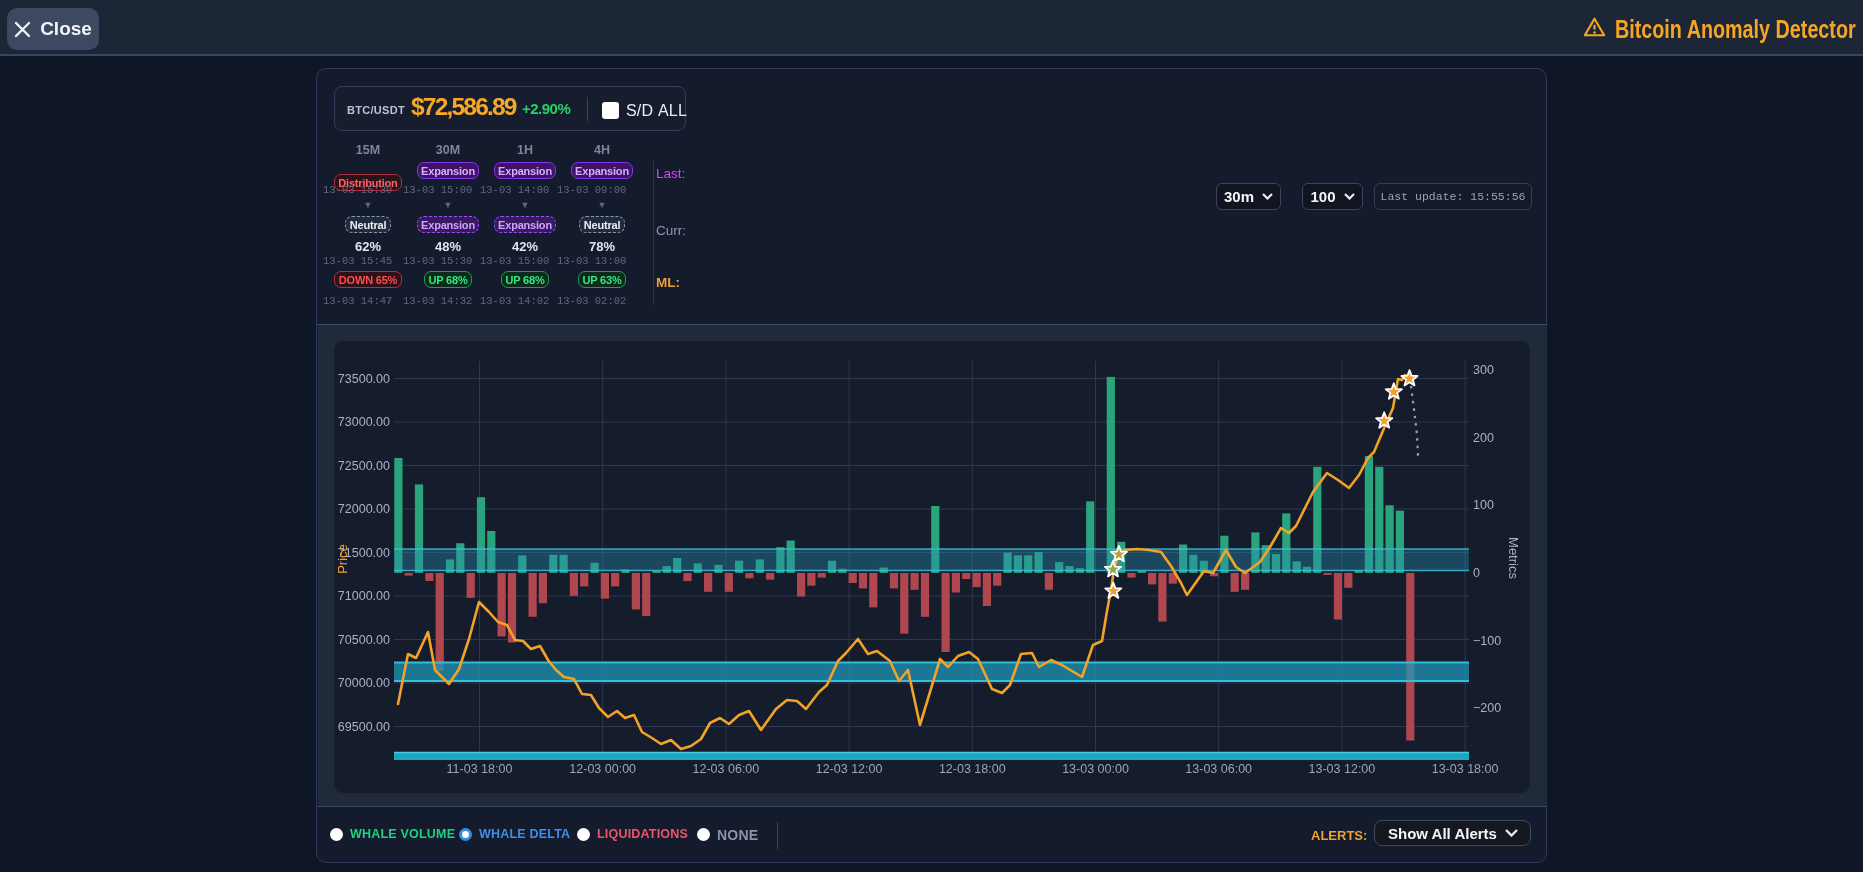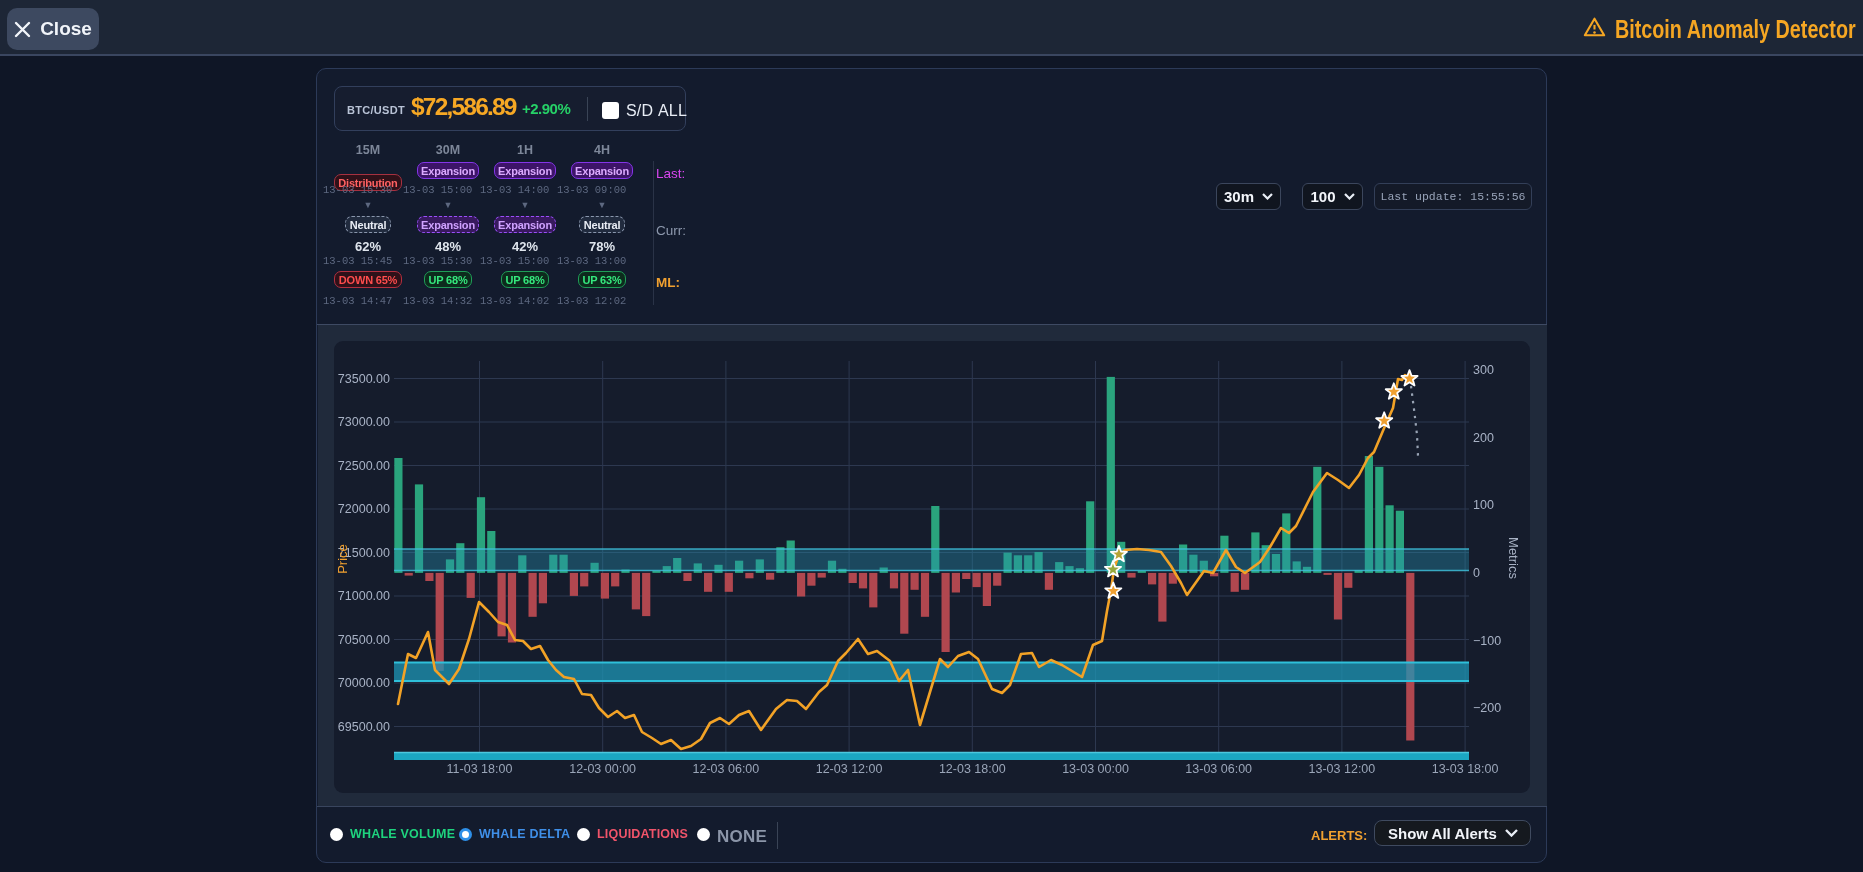--- a/index.html
+++ b/index.html
@@ -99,21 +99,21 @@
 <div class="ts" style="top:41px;">13-03 09:00</div>
 <div class="arr" style="top:57px;">▼</div>
 <div class="brow" style="top:73px;">
         <div class="bdg" style="background:#212b3e;border:1.5px dashed #8a97ad;color:#eaeef5;">Neutral</div>
       </div>
 <div class="pct" style="top:96px;">78%</div>
 <div class="ts" style="top:112px;">13-03 13:00</div>
 <div class="brow" style="top:128px;">
         <div class="bdg" style="background:#0d2b1d;border:1.5px solid #1f9d57;color:#35e87d;">UP 63%</div>
       </div>
-<div class="ts" style="top:152px;">13-03 12:02</div>
+<div class="ts" style="top:152px;">13-03 02:02</div>
 </div>
   <div style="position:absolute;left:336px;top:92px;width:1px;height:144px;background:#2a3347;"></div>
   <div style="position:absolute;left:339px;top:97px;color:#d946ef;font-size:13.5px;">Last:</div>
   <div style="position:absolute;left:339px;top:154px;color:#8d98ad;font-size:13.5px;">Curr:</div>
   <div style="position:absolute;left:339px;top:206px;color:#f0a030;font-size:13.5px;font-weight:bold;">ML:</div>
   <div class="sel" style="left:899px;top:114px;width:65px;height:27px;">30m<svg width="11" height="7" viewBox="0 0 11 7" style="margin-left:8px;flex:none;">
         <polyline points="1,1 5.5,5.5 10,1" fill="none" stroke="#e8edf5" stroke-width="2.2"></polyline>
       </svg></div>
   <div class="sel" style="left:985px;top:114px;width:61px;height:27px;">100<svg width="11" height="7" viewBox="0 0 11 7" style="margin-left:8px;flex:none;">
         <polyline points="1,1 5.5,5.5 10,1" fill="none" stroke="#e8edf5" stroke-width="2.2"></polyline>
@@ -285,17 +285,17 @@
   </div>
   <div style="position:absolute;left:0;top:737px;width:1230px;height:1px;background:#39455e;"></div>
 </div>
 <div style="position:absolute;left:330px;top:828px;width:13px;height:13px;border-radius:50%;background:#fff;"></div>
 <div style="position:absolute;left:350px;top:827px;font-size:12.5px;font-weight:bold;letter-spacing:0.2px;color:#1ed37e;">WHALE VOLUME</div>
 <div style="position:absolute;left:459px;top:828px;width:13px;height:13px;border-radius:50%;background:#fff;border:3px solid #2e8fe8;"></div>
 <div style="position:absolute;left:479px;top:827px;font-size:12.5px;font-weight:bold;letter-spacing:0.2px;color:#3f8fe8;">WHALE DELTA</div>
 <div style="position:absolute;left:577px;top:828px;width:13px;height:13px;border-radius:50%;background:#fff;"></div>
 <div style="position:absolute;left:597px;top:827px;font-size:12.5px;font-weight:bold;letter-spacing:0.2px;color:#f0546a;">LIQUIDATIONS</div>
 <div style="position:absolute;left:697px;top:828px;width:13px;height:13px;border-radius:50%;background:#fff;"></div>
-<div style="position:absolute;left:717px;top:827px;font-size:17px;font-weight:bold;letter-spacing:0.2px;color:#8b95a8;">NONE</div>
+<div style="position:absolute;left:717px;top:827px;font-size:14px;font-weight:bold;letter-spacing:0.2px;color:#8b95a8;">NONE</div>
 <div style="position:absolute;left:777px;top:822px;width:1px;height:27px;background:#3a4456;"></div>
 <div style="position:absolute;left:1311px;top:828px;color:#f0a030;font-size:13px;font-weight:bold;">ALERTS:</div>
 <div style="position:absolute;left:1374px;top:820px;width:157px;height:26px;background:#15191f;border:1.5px solid #3f4a5f;border-radius:8px;display:flex;align-items:center;color:#f2f5fa;font-size:15px;font-weight:bold;padding-left:13px;">Show All Alerts<svg width="13" height="8" viewBox="0 0 13 8" style="margin-left:auto;margin-right:12px;">
       <polyline points="1,1 6.5,6.5 12,1" fill="none" stroke="#e8edf5" stroke-width="2.4"></polyline>
     </svg></div>
 </body></html>

